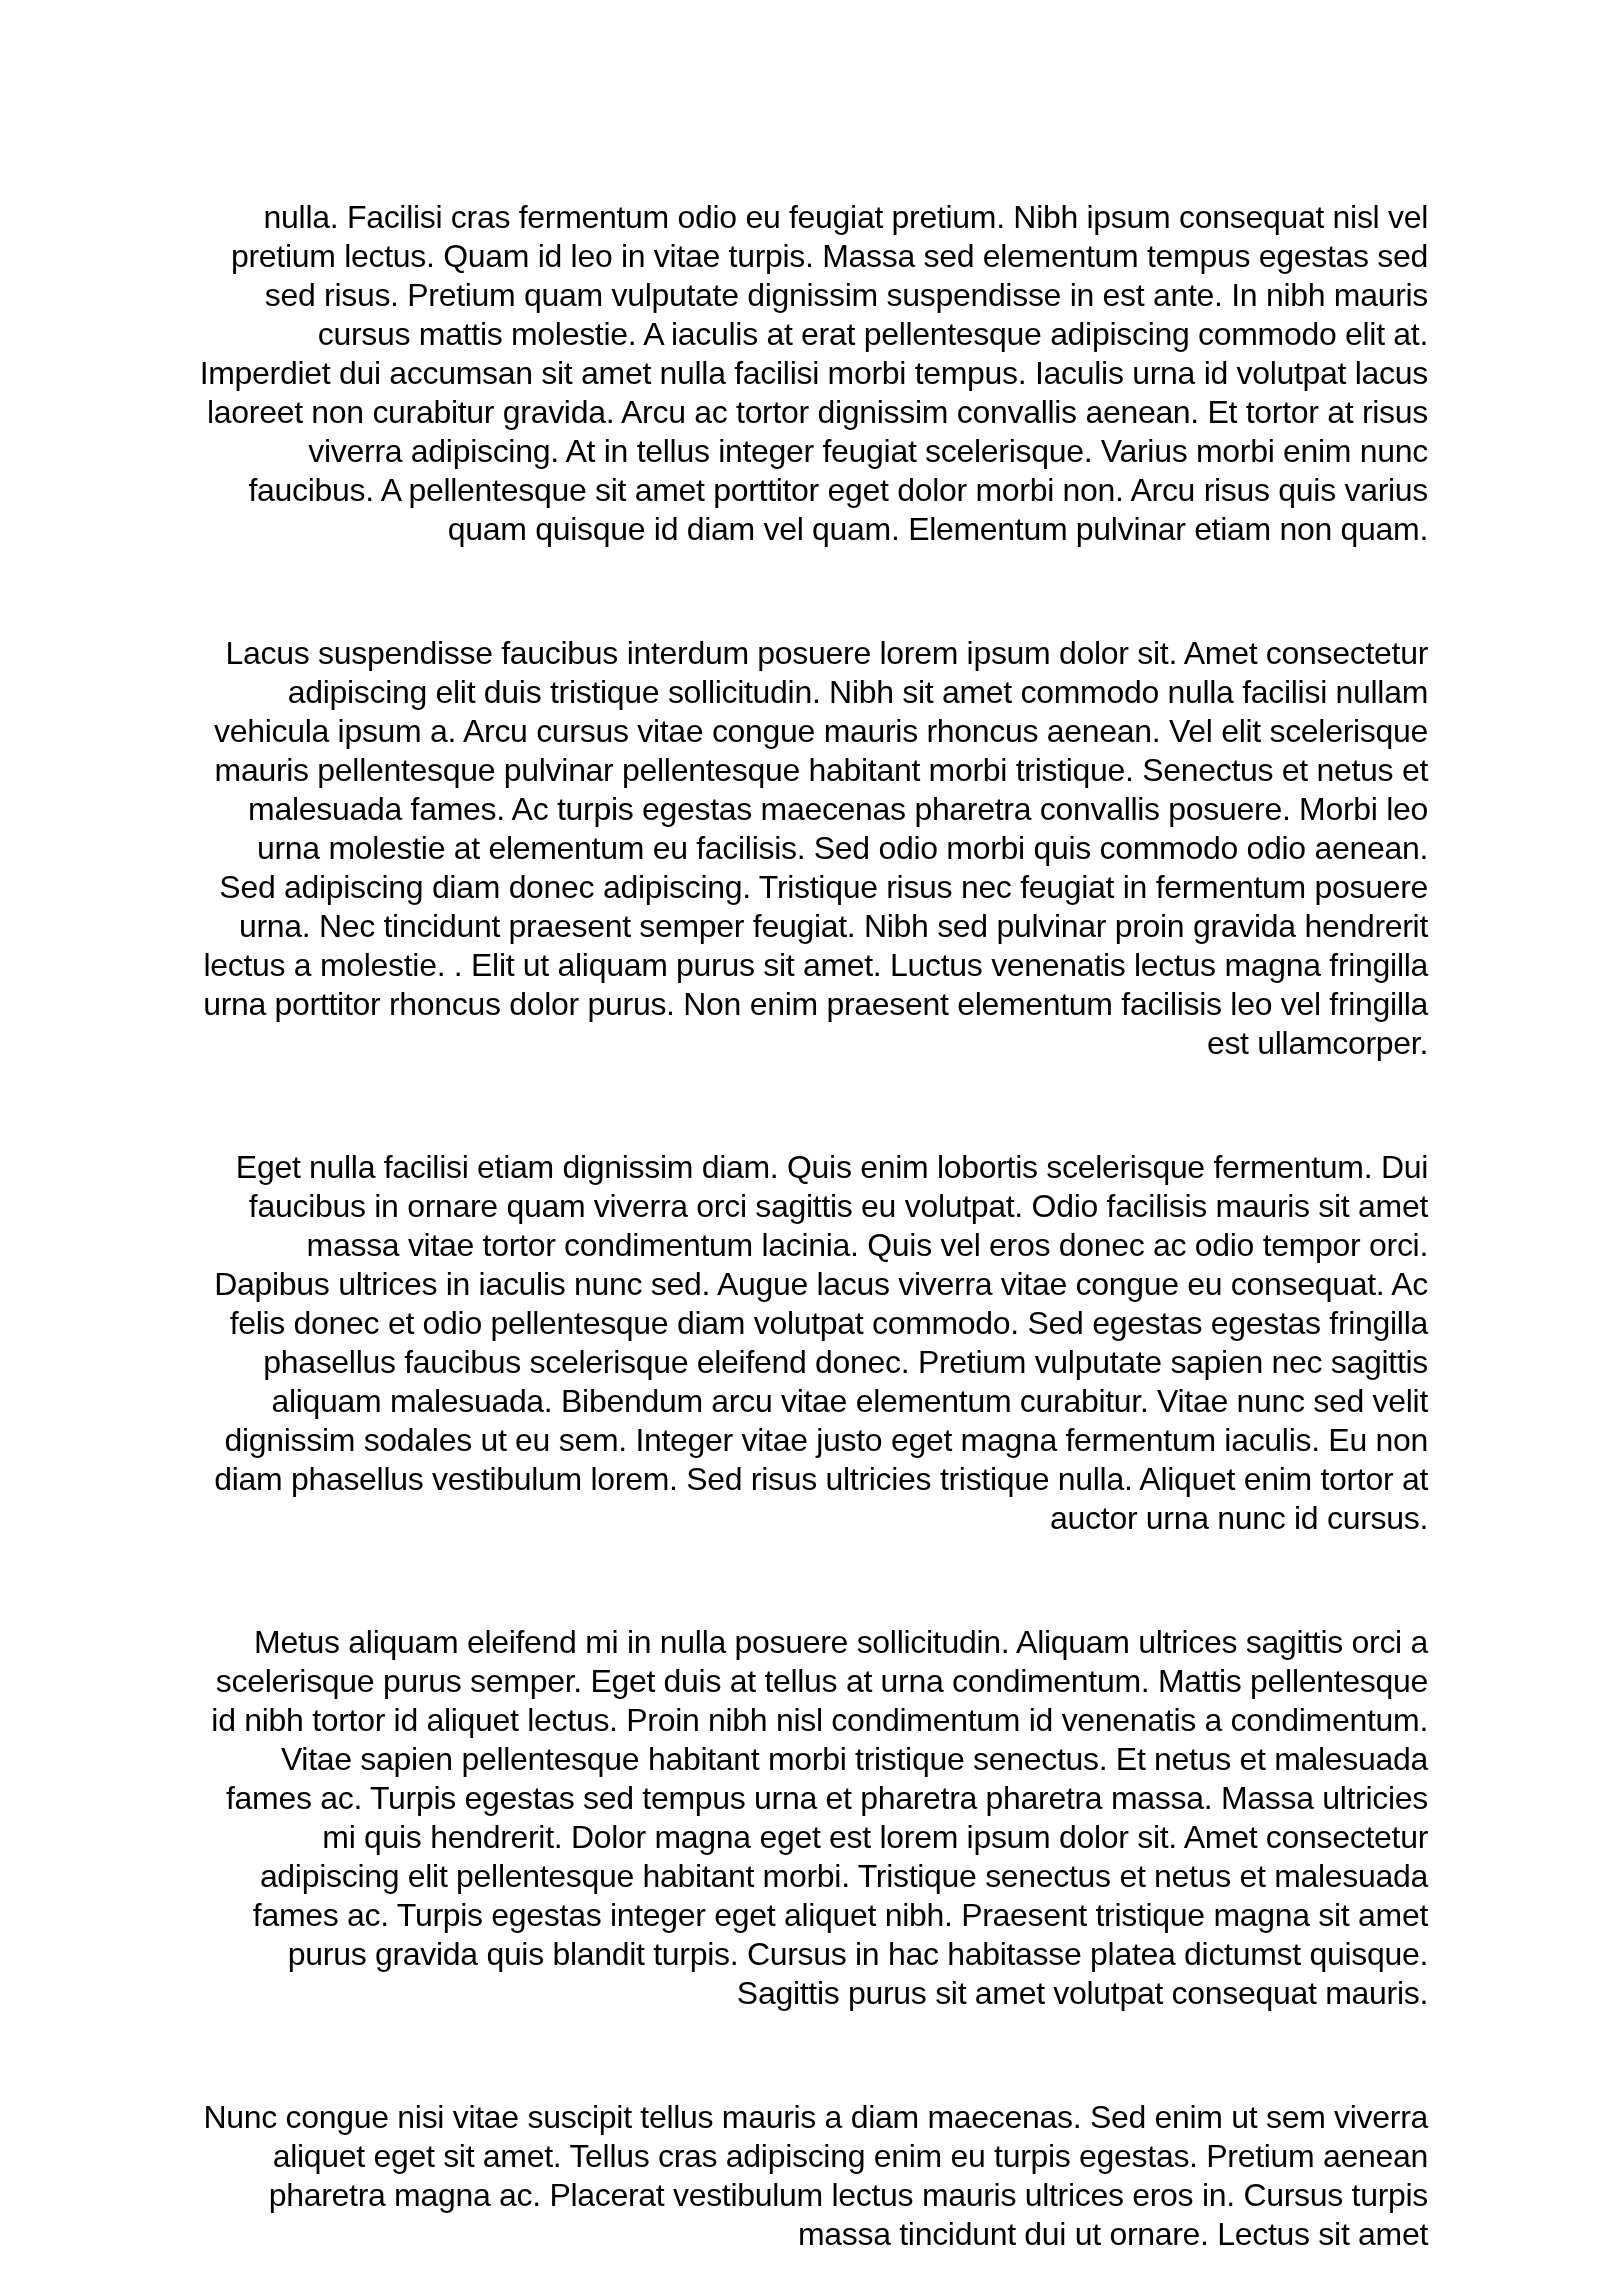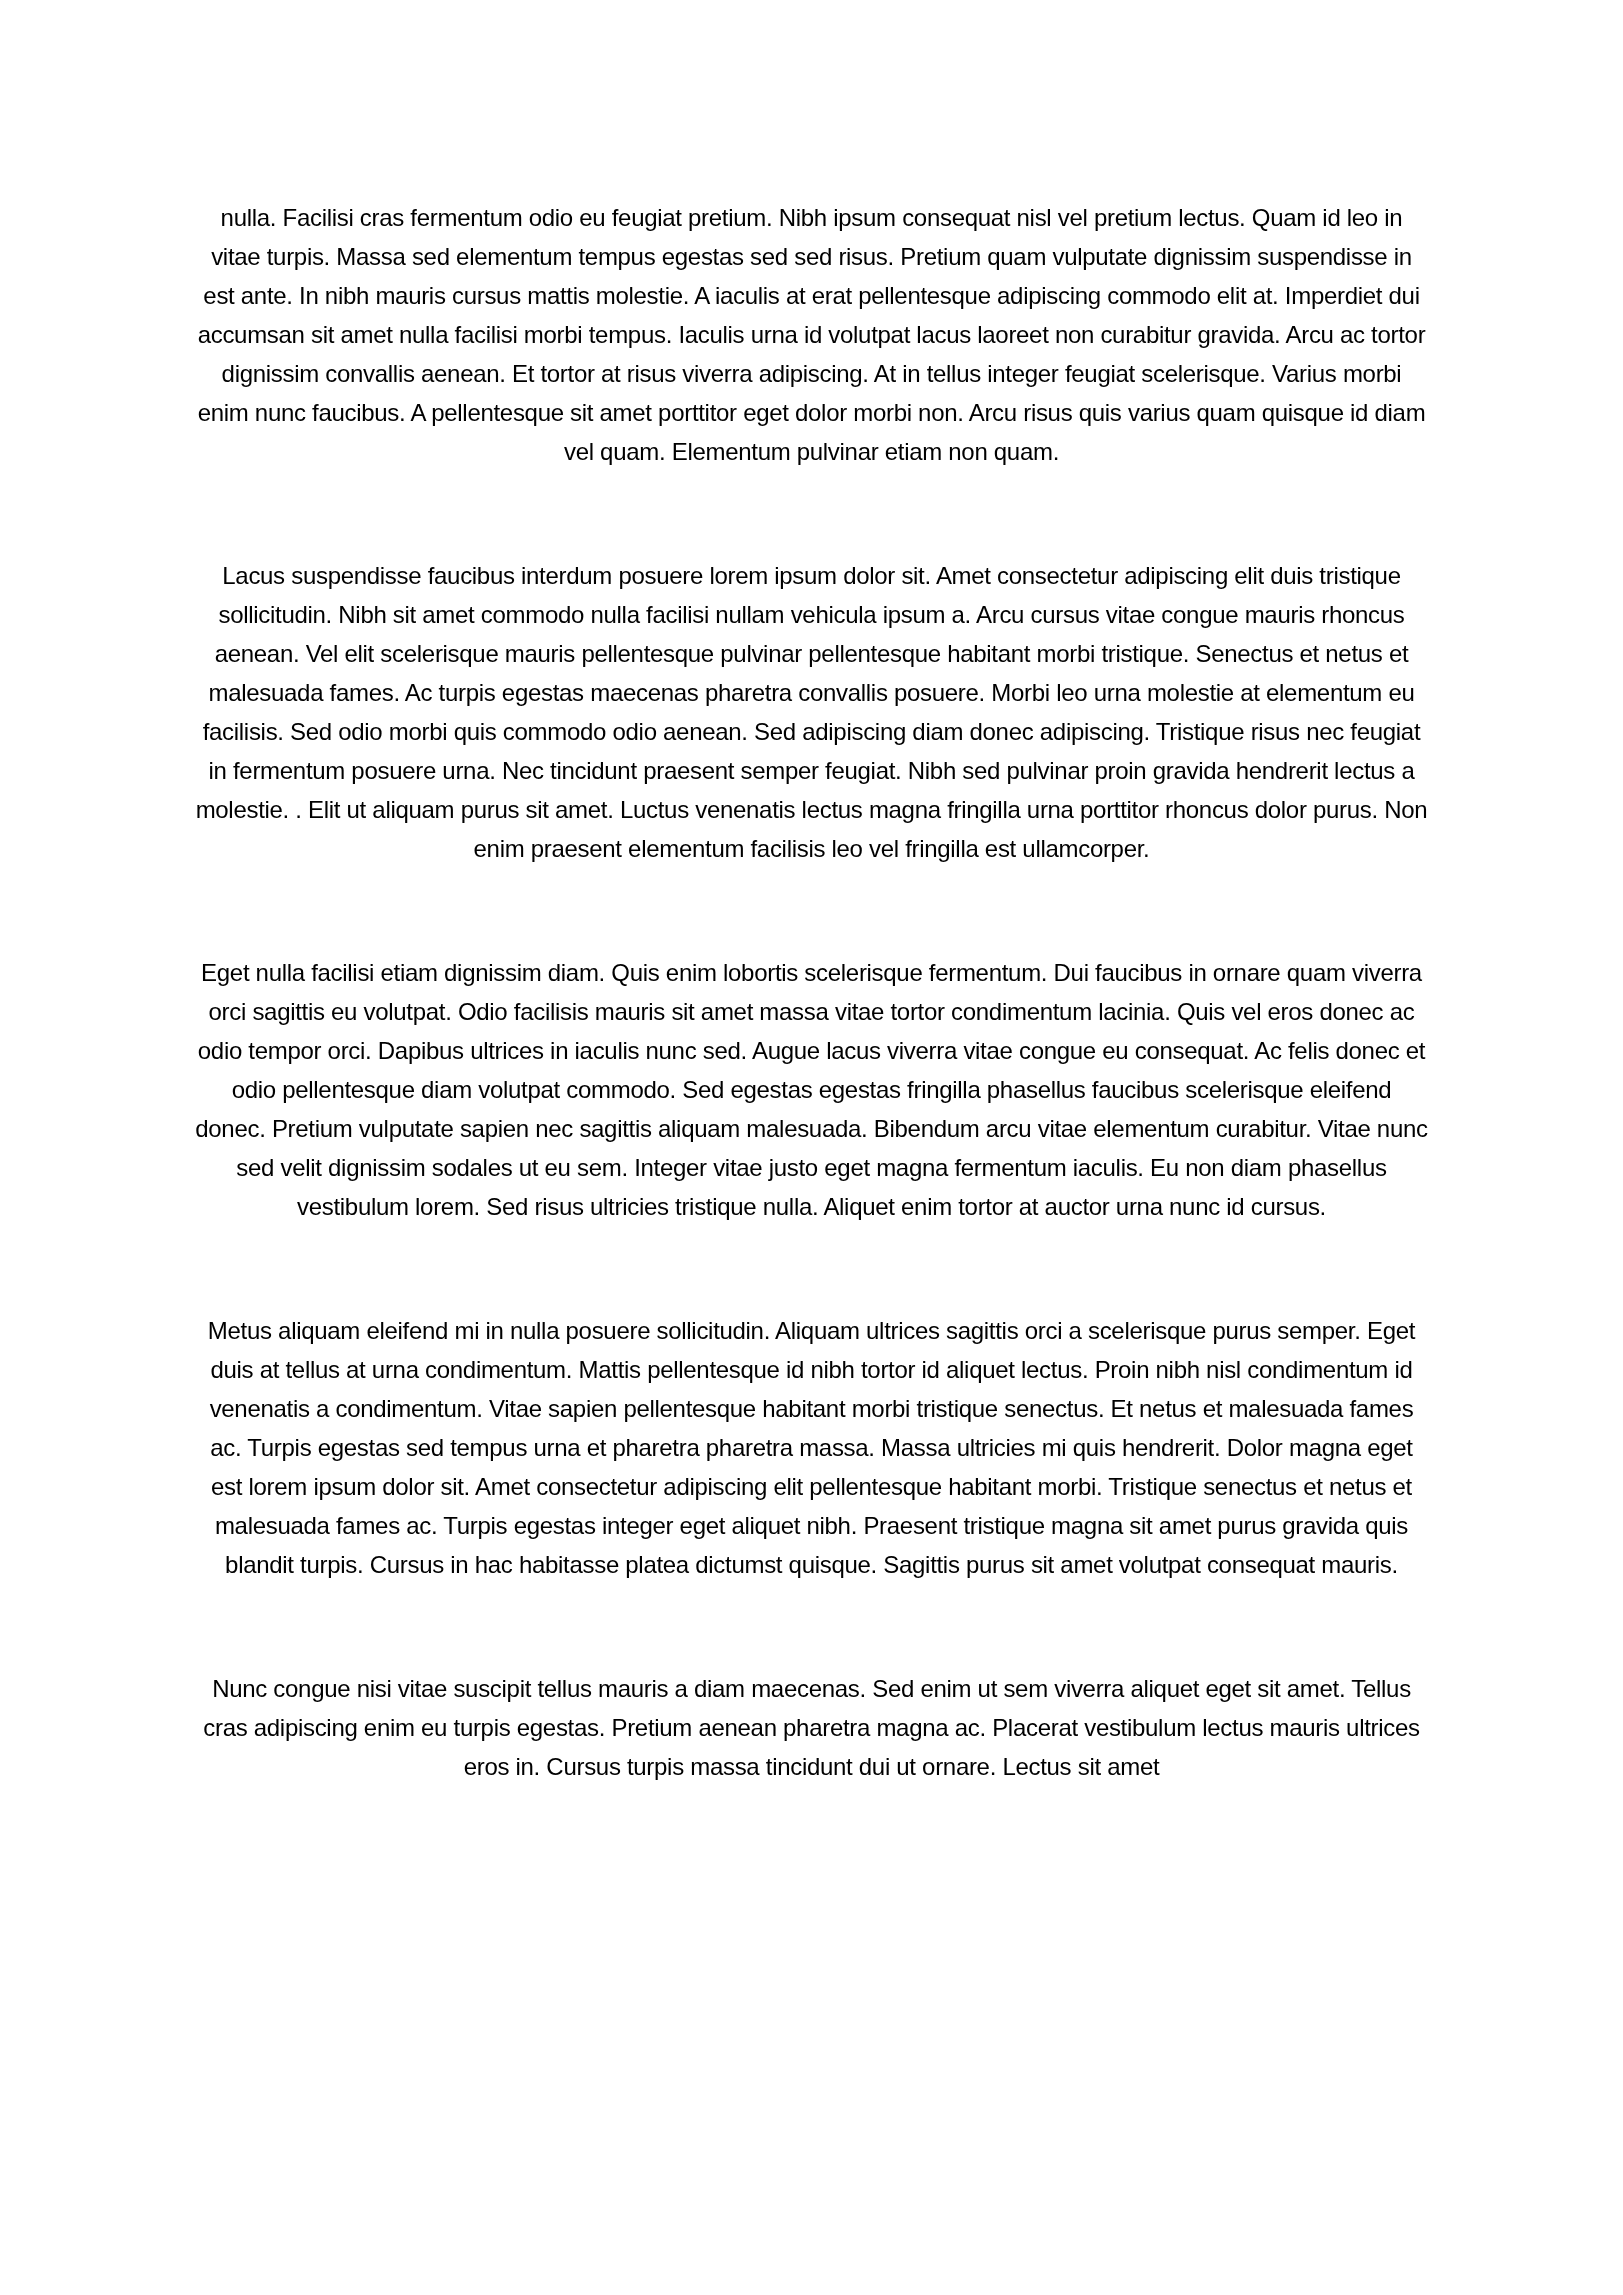--- a/index.html
+++ b/index.html
@@ -18,24 +18,24 @@
   }
   .content {
     position: absolute;
     left: 195px;
     top: 198px;
     width: 1233px;
   }
   .content p {
     margin: 0 0 85px 0;
     padding: 0;
-    font-size: 24px;
+    font-size: 32px;
     line-height: 39px;
     letter-spacing: -0.3px;
-    text-align: center;
+    text-align: right;
     color: #000000;
   }
   .content p:last-child {
     margin-bottom: 16px;
   }
 </style>
 </head>
 <body>
 
 <div class="page">

